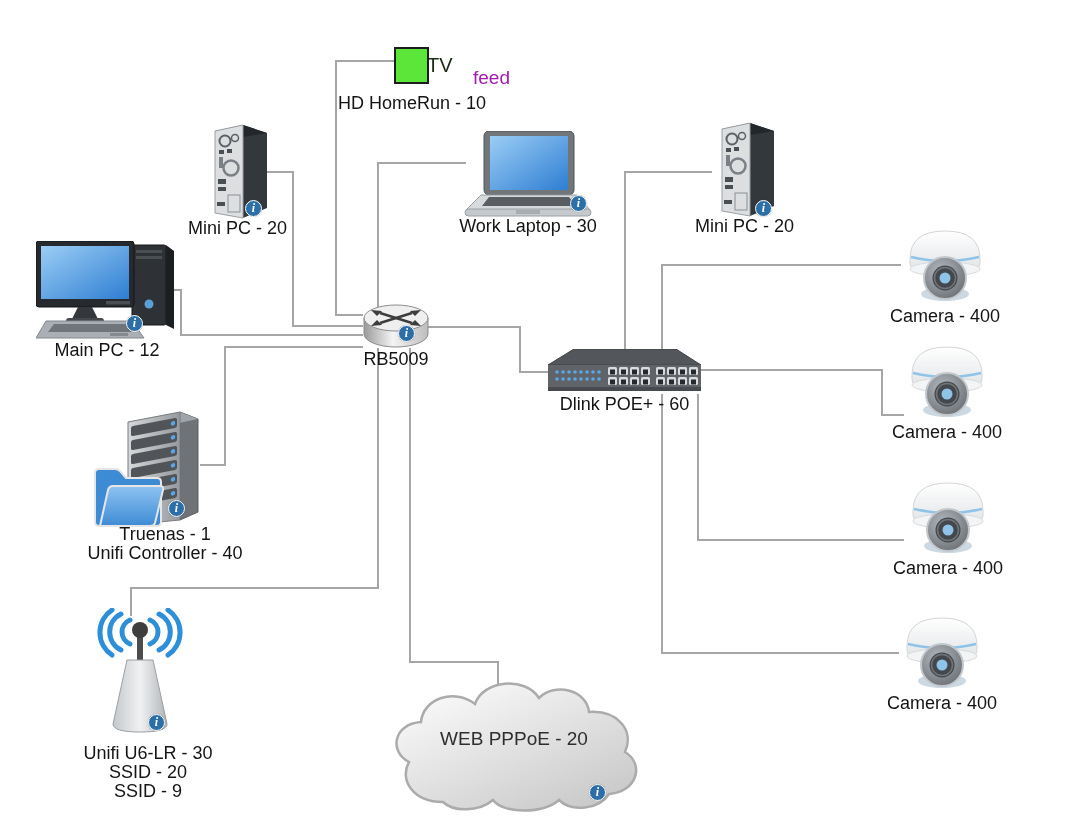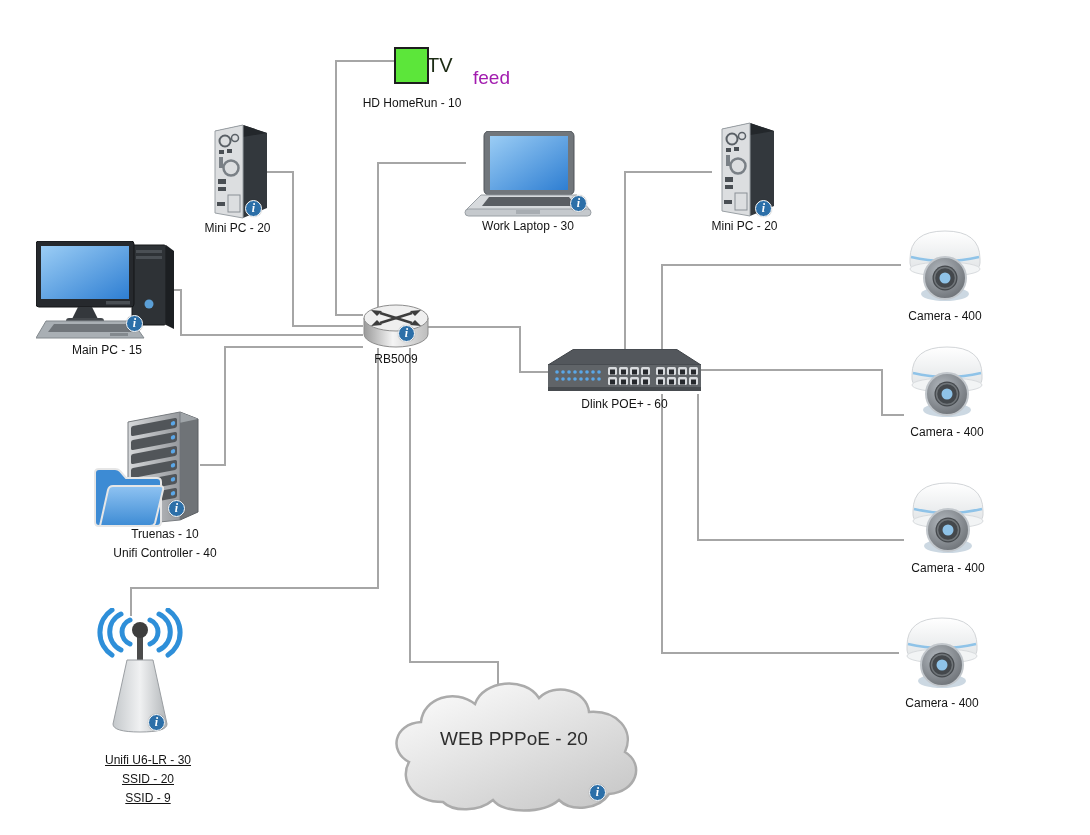--- a/index.html
+++ b/index.html
@@ -3,21 +3,21 @@
 <meta charset="utf-8">
 <style>
   * { box-sizing: border-box; }
   html,body { margin:0; padding:0; background:#fff; }
   body { font-family:"Liberation Sans", sans-serif; color:#121212; }
   .canvas { position:relative; width:1090px; height:835px; background:#fff; overflow:hidden; }
   #wires { position:absolute; left:0; top:0; z-index:0; }
   .node { position:absolute; z-index:1; text-align:center; }
   .node svg.icon { display:block; margin:0 auto; }
   .abs-icon { position:absolute; }
-  .label { font-size:12px; line-height:18px; color:#141414; white-space:nowrap; }
+  .label { font-size:18px; line-height:18px; color:#141414; white-space:nowrap; }
   .label-stack .label { line-height:19px; }
   .ibadge {
     position:absolute; width:17px; height:17px; border-radius:50%;
     background:var(--info-badge-blue,#2c6fa8); border:1px solid #fff;
     color:#fff; font:italic bold 12px/14px "Liberation Serif", serif;
     text-align:center; z-index:3; box-shadow:0 0 1px rgba(0,0,0,.4);
   }
   .tv-box {
     position:absolute; width:35px; height:37px;
     background:var(--tv-green,#5ce63a); border:2px solid #1d1d1d;
@@ -160,21 +160,21 @@
       <circle cx="113" cy="63" r="4.5" fill="#5b9fd6"></circle>
       <rect x="0" y="0" width="98" height="66" rx="3" fill="#26292d" stroke="#121416"></rect>
       <rect x="5" y="5" width="88" height="53" fill="url(#g-screen)"></rect>
       <rect x="70" y="60" width="24" height="3.5" fill="#4a4f54"></rect>
       <polygon points="42,66 56,66 62,78 36,78" fill="#34383c"></polygon>
       <rect x="30" y="77" width="38" height="6" rx="3" fill="#44484c"></rect>
       <polygon points="10,80 96,80 108,97 0,97" fill="#a9afb4" stroke="#83898e"></polygon>
       <polygon points="18,83 90,83 96,91 12,91" fill="#70757a"></polygon>
       <rect x="74" y="92" width="18" height="3" fill="#83898e"></rect>
     </svg>
-    <div class="label">Main PC - 15</div>
+    <div class="label">Main PC - 12</div>
     <div class="ibadge" style="left:93px; top:74px;">i</div>
   </div>
 
   <div class="node" style="left:356px; top:303px; width:80px;">
     <svg class="icon" width="68" height="47" viewBox="0 0 68 47">
       <path d="M2,15 L2,31 A32,13 0 0 0 66,31 L66,15 Z" fill="url(#g-cyl)" stroke="#8d8d8d"></path>
       <ellipse cx="34" cy="15" rx="32" ry="13" fill="#efefef" stroke="#8d8d8d"></ellipse>
       <g stroke="#3d3d3d" stroke-width="2.5">
         <line x1="18" y1="10" x2="50" y2="20"></line>
         <line x1="50" y1="10" x2="18" y2="20"></line>
@@ -256,41 +256,41 @@
             <circle cx="45" cy="80" r="2.2"></circle>
         </g>
         <circle cx="26" cy="95" r="6" fill="#7aa7cc" stroke="#5a87ac"></circle>
       </g>
     </svg>
     <svg class="abs-icon" style="left:7px; top:56px;" width="72" height="62" viewBox="0 0 72 62">
       <path d="M3,16 L3,56 Q3,60 7,60 L65,60 Q69,60 69,56 L69,16 Q69,12 65,12 L34,12 L28,5 Q26,3 23,3 L7,3 Q3,3 3,7 Z" style="fill:var(--folder-blue,#3d8bd4)" stroke="#e6e6e6" stroke-width="2"></path>
       <path d="M8,60 L16,24 Q17,20 21,20 L68,20 Q72,20 71,24 L63,57 Q62,60 58,60 Z" fill="url(#g-folder)" stroke="#e6e6e6" stroke-width="2"></path>
     </svg>
     <div style="position:absolute; left:0; right:0; top:115px;">
-      <div class="label">Truenas - 10</div>
+      <div class="label">Truenas - 1</div>
       <div class="label">Unifi Controller - 40</div>
     </div>
     <div class="ibadge" style="left:83px; top:90px;">i</div>
   </div>
 
   <div class="node label-stack" style="left:78px; top:608px; width:140px;">
     <svg class="icon" style="margin-left:12px;" width="100" height="134" viewBox="0 0 100 134">
       <g fill="none" style="stroke:var(--wave-blue,#2e8fd9)" stroke-width="5" stroke-linecap="round">
         <path d="M40,12 A13,13 0 0 0 40,36"></path>
         <path d="M31,6 A20,20 0 0 0 31,42"></path>
         <path d="M22,2 A27,27 0 0 0 22,47"></path>
         <path d="M60,12 A13,13 0 0 1 60,36"></path>
         <path d="M69,6 A20,20 0 0 1 69,42"></path>
         <path d="M78,2 A27,27 0 0 1 78,47"></path>
       </g>
       <rect x="47" y="24" width="6" height="30" fill="#4c4c4c"></rect>
       <circle cx="50" cy="22" r="8" fill="#3e3e3e"></circle>
       <path d="M37,52 L63,52 L77,116 Q77,124 50,124 Q23,124 23,116 Z" fill="url(#g-cone)" stroke="#9b9fa3"></path>
     </svg>
-    <div style="margin-top:9px;text-decoration:underline;">
+    <div style="margin-top:2px;">
       <div class="label">Unifi U6-LR - 30</div>
       <div class="label">SSID - 20</div>
       <div class="label">SSID - 9</div>
     </div>
     <div class="ibadge" style="left:70px; top:106px;">i</div>
   </div>
 
   <div class="node" style="left:383px; top:672px; width:262px; height:142px;">
     <svg class="icon" width="262" height="142" viewBox="0 0 262 142">
       <path d="M60,130 C30,130 16,108 26,90 C6,80 10,52 38,50 C40,26 72,16 92,32 C100,8 142,4 156,26 C172,10 204,18 206,40 C234,38 252,58 242,80 C262,92 254,120 226,122 C216,138 188,140 176,128 C160,142 120,142 110,128 C96,140 70,140 60,130 Z" fill="url(#g-cloud)" stroke="#ababab" stroke-width="2.5"></path>

